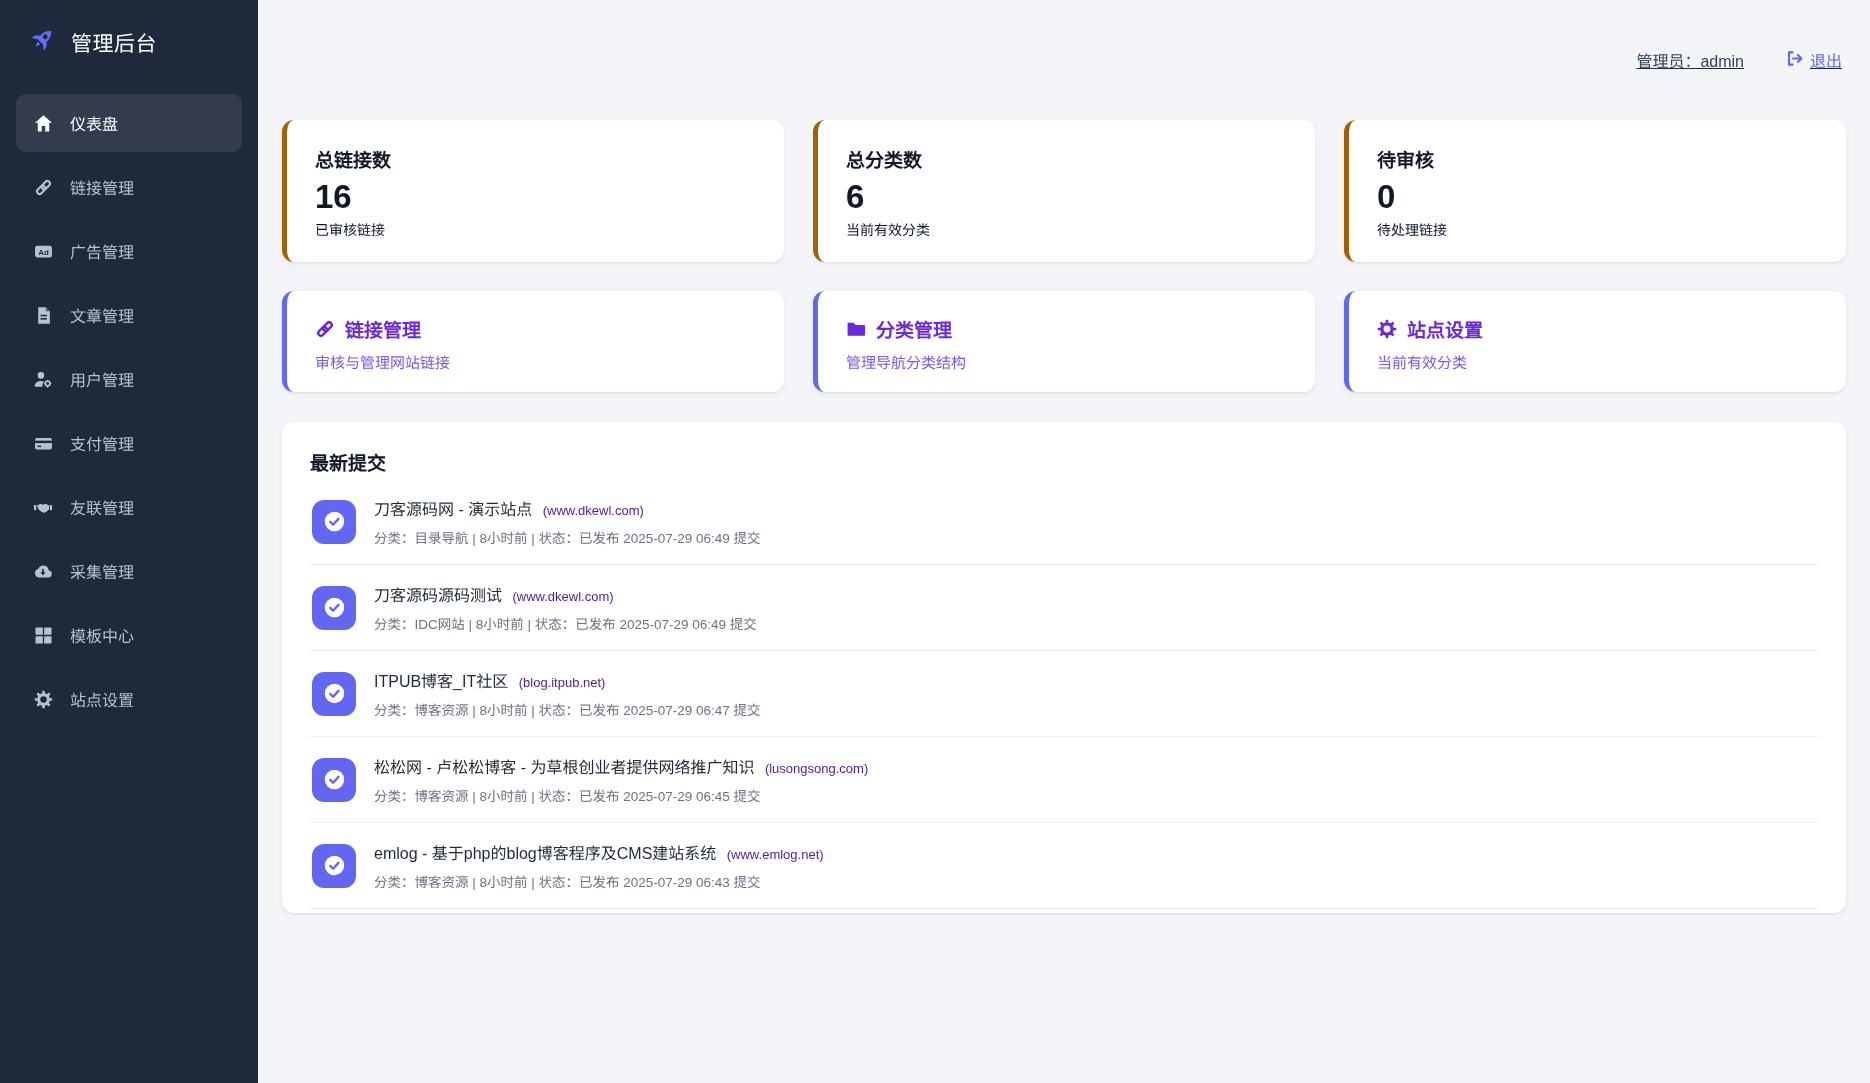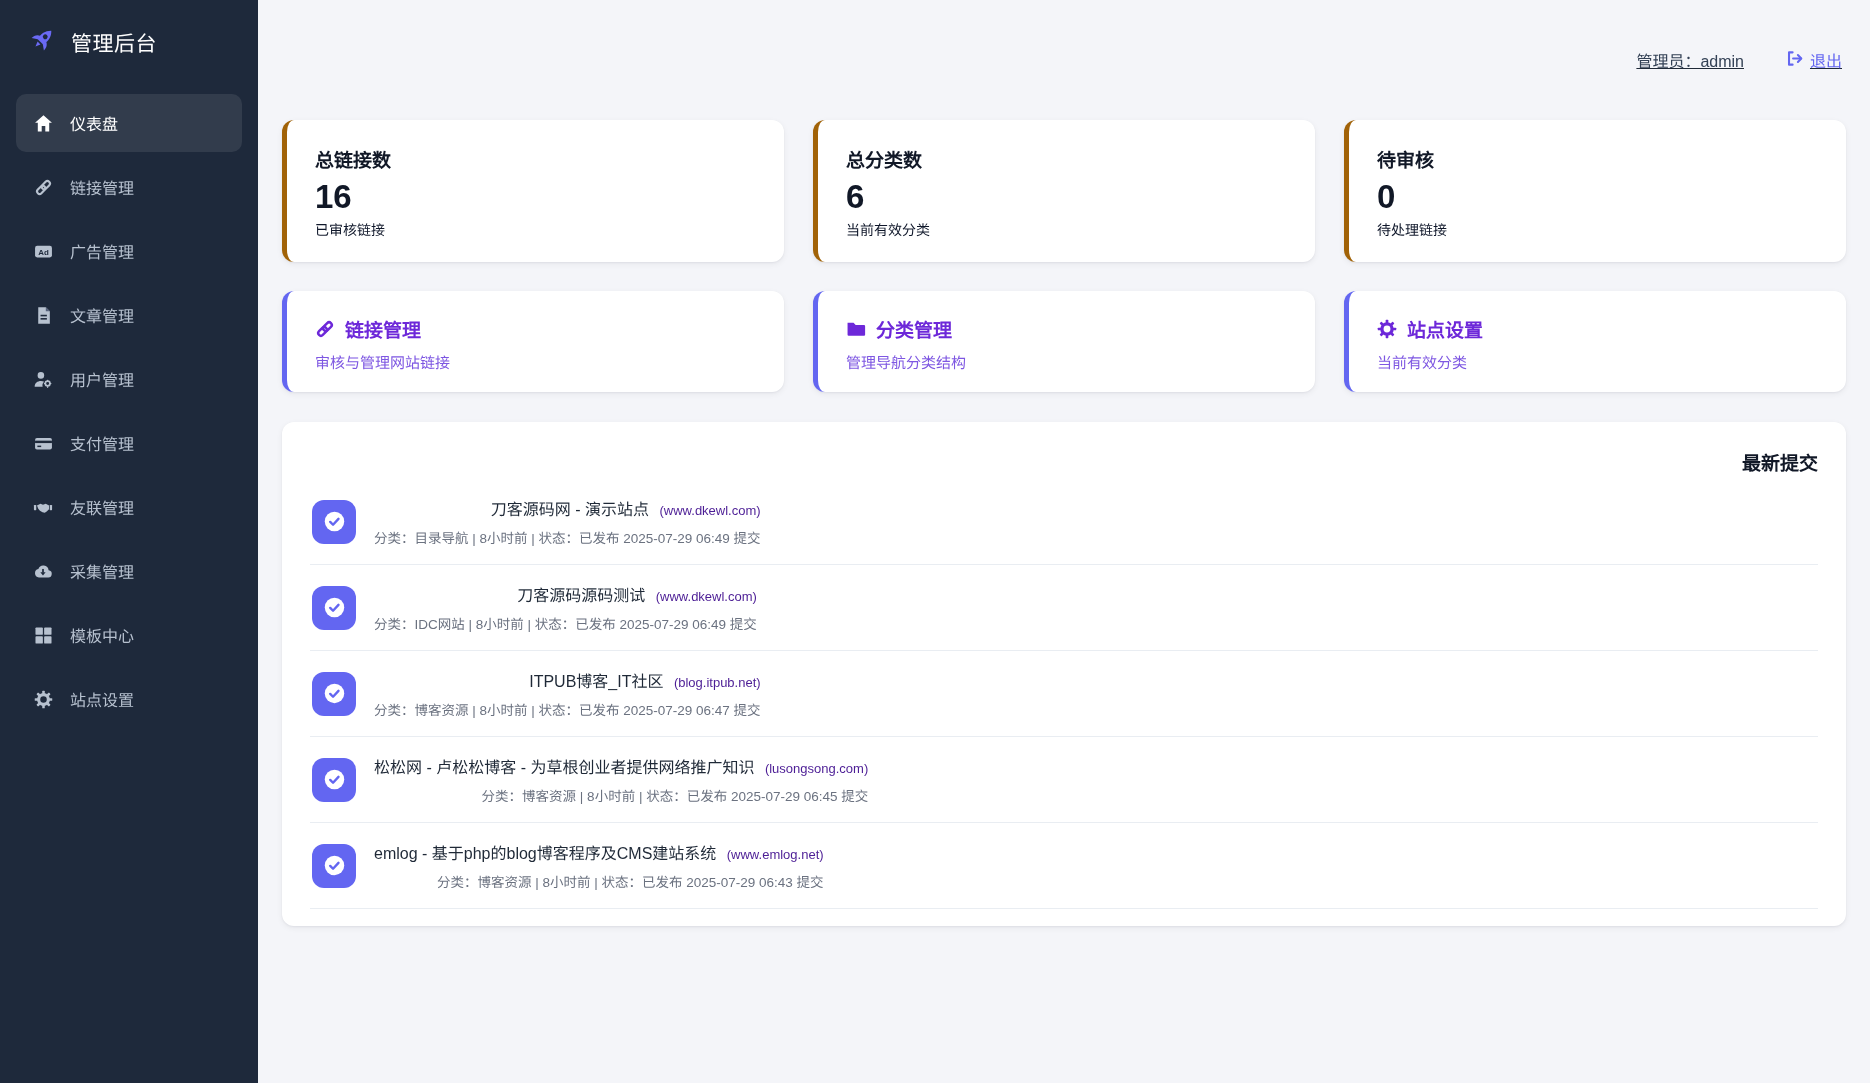--- a/index.html
+++ b/index.html
@@ -62,23 +62,22 @@
   }
   .quick-title {
     display:flex; align-items:center; gap:10px;
     color:#6d28d9; font-size:19px; font-weight:bold;
   }
   .quick-title svg { display:block; }
   .quick-sub { margin-top:9px; font-size:15px; color:#7e57e2; }
 
   .panel {
     margin-top:30px; background:#ffffff; border-radius:12px;
-    padding:26px 28px 17px; min-height:468px;
+    padding:26px 28px 4px; min-height:468px;
     box-shadow:0 1px 2px rgba(16,24,40,.05), 0 2px 6px rgba(16,24,40,.06);
-    text-align:right;
   }
   .panel-title { font-size:19px; font-weight:bold; color:#111827; margin-bottom:4px; }
 
   .sub-item {
     display:flex; align-items:center; gap:18px;
     padding:17px 2px; border-bottom:1px solid #e9edf2; cursor:pointer;
   }
   .sub-badge {
     width:44px; height:44px; flex:none; border-radius:12px;
     background:#6366f1; display:flex; align-items:center; justify-content:center;

